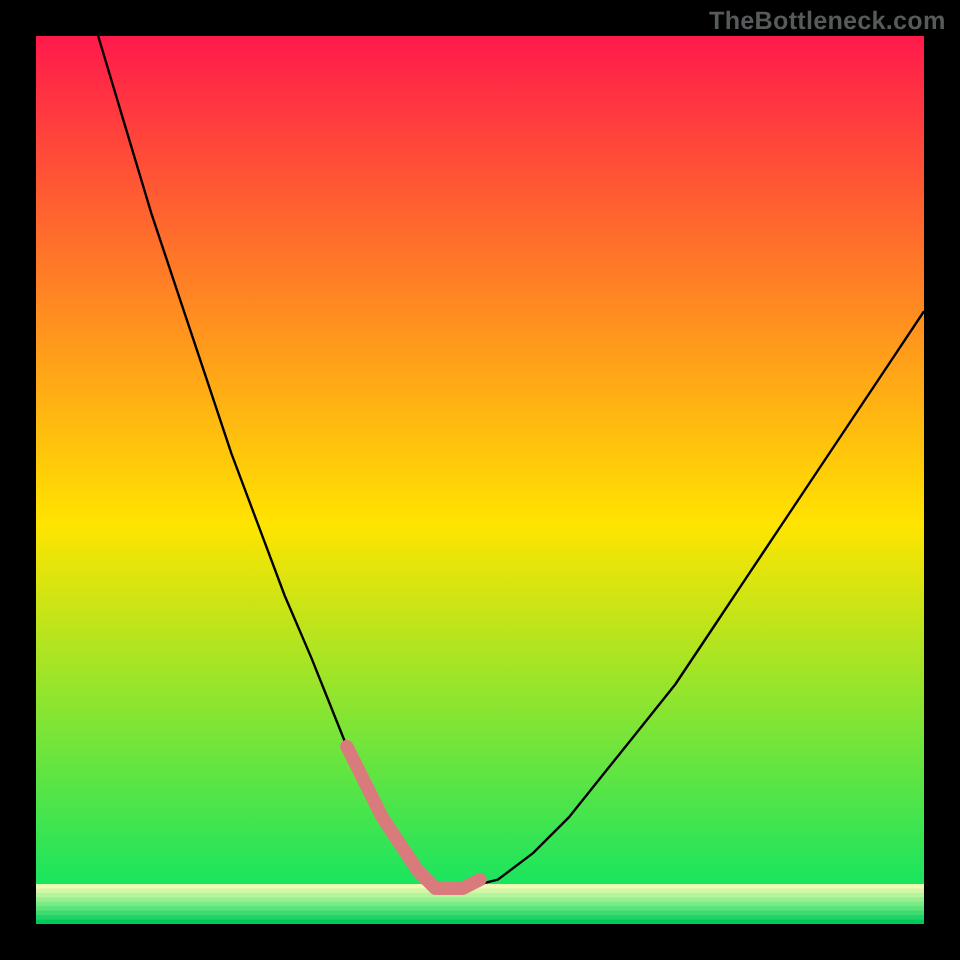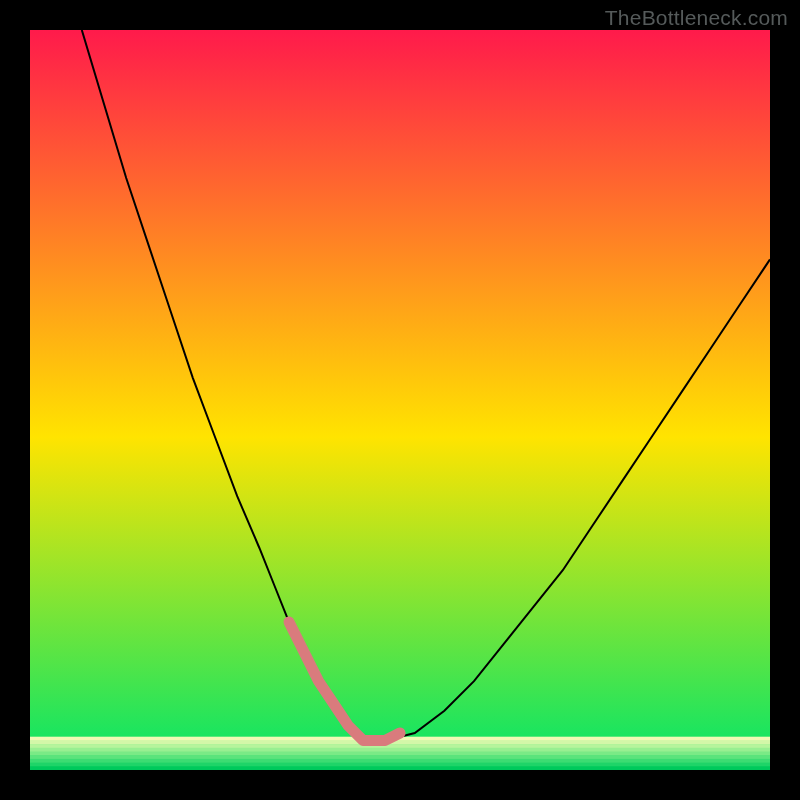--- a/index.html
+++ b/index.html
@@ -25,21 +25,21 @@
     top: 0;
     width: 740px;
     height: 740px;
   }
   .watermark {
     position: absolute;
     top: 6px;
     right: 12px;
     color: #555a5a;
     font-size: 21px;
-    font-weight: 400;
+    font-weight: 700;
     letter-spacing: 0.2px;
     user-select: none;
   }
   svg { display: block; }
 </style>
 </head>
 <body>
 
 <div class="frame">
   <svg class="plot" viewBox="0 0 740 740" preserveAspectRatio="none">

